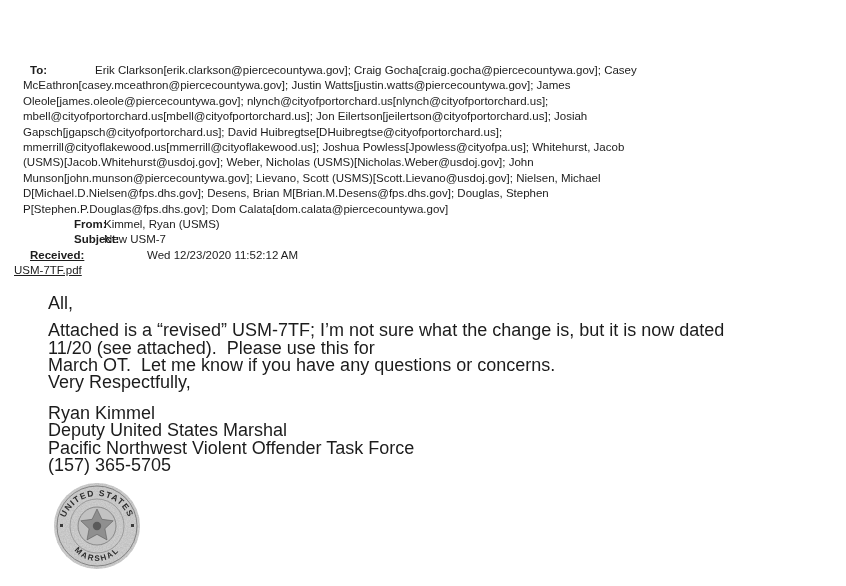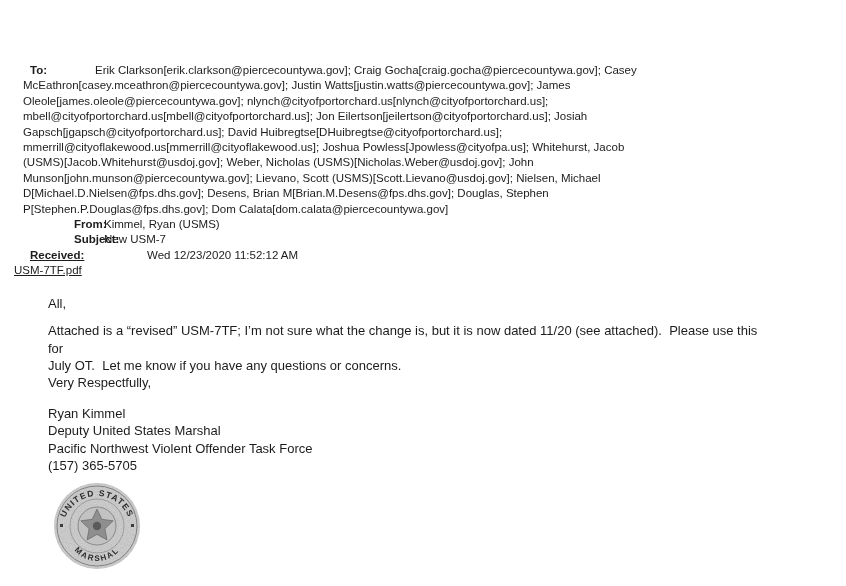--- a/index.html
+++ b/index.html
@@ -35,21 +35,21 @@
   .to-row .val { display: inline; }
   .attachment-row { padding-left: 14px; }
   .attachment-row a {
     color: #1c1c1c;
     text-decoration: underline;
     cursor: pointer;
   }
   
   .body-block {
     margin: 16px 40px 0 48px;
-    font-size: 13px;
+    font-size: 18px;
     line-height: 17.4px;
     color: #1c1c1c;
   }
   .greeting { margin: 0; }
   .paragraph { margin: 10px 0 0 0; white-space: pre-wrap; max-width: 712px; }
   .signature { margin: 13px 0 0 0; white-space: pre-wrap; }
   
   .seal-wrap { margin: 8px 0 0 53px; width: 88px; height: 88px; }
 </style>
 </head>
@@ -77,21 +77,21 @@
 
     <div class="hdr-row"><span class="lbl w-received">Received:</span><span class="val">Wed 12/23/2020 11:52:12 AM</span></div>
 
     <div class="attachment-row"><a>USM-7TF.pdf</a></div>
 
   </div>
 
   <div class="body-block">
     <p class="greeting">All,</p>
     <p class="paragraph">Attached is a “revised” USM-7TF; I’m not sure what the change is, but it is now dated 11/20 (see attached).  Please use this for
-July OT.  Let me know if you have any questions or concerns.
+March OT.  Let me know if you have any questions or concerns.
 Very Respectfully,</p>
     <p class="signature">Ryan Kimmel
 Deputy United States Marshal
 Pacific Northwest Violent Offender Task Force
 (157) 365-5705</p>
   </div>
 
   <div class="seal-wrap">
     <svg width="88" height="88" viewBox="0 0 88 88">
       <defs>

